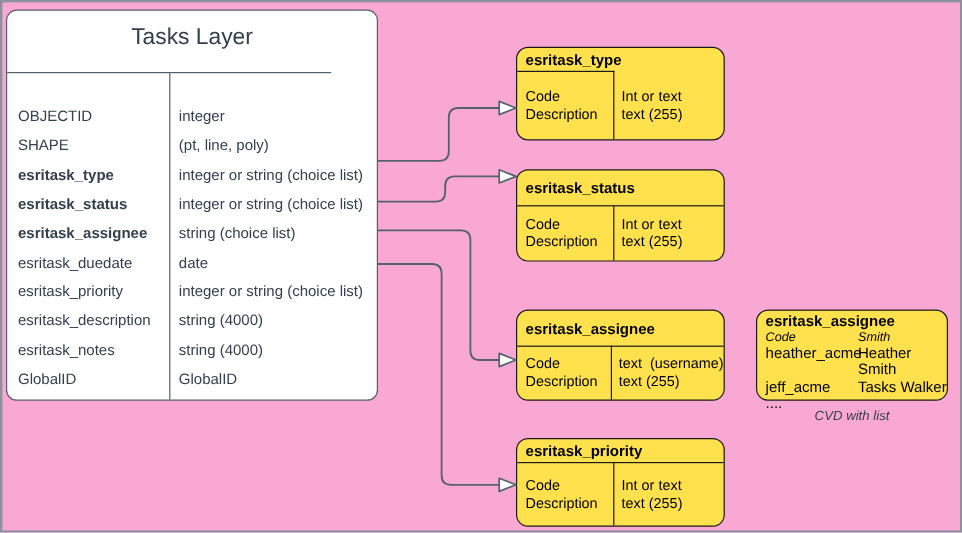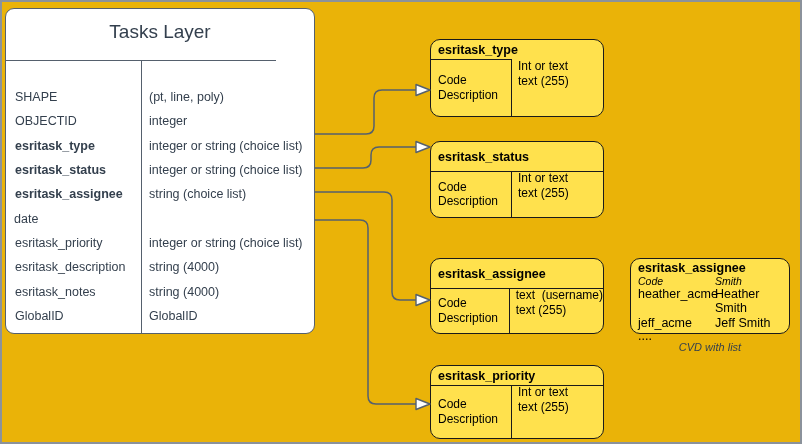--- a/index.html
+++ b/index.html
@@ -1,17 +1,17 @@
 <!DOCTYPE html>
 <html><head>
 <meta charset="utf-8">
 <style>
   html,body { margin:0; padding:0; background:#e8e8e8; }
   .canvas {
-    position:relative; width:802px; height:444px; background:#eab308;
+    position:relative; width:802px; height:444px; background:#f9a8d4;
     font-family:"Liberation Sans", sans-serif; overflow:hidden;
   }
   .frame { position:absolute; inset:0; border:2px solid #8b929b; pointer-events:none; z-index:30; }
 
   
   .tasks-table {
     position:absolute; left:5px; top:8px; width:310px; height:326px;
     border:1.6px solid #55606d; border-radius:9px; background:#fff; box-sizing:border-box;
   }
   .tasks-title {
@@ -38,21 +38,21 @@
   }
   .cvd-hline { position:absolute; top:var(--titleh); left:0; right:0; border-top:1.4px solid #1a1a1a; }
   .cvd.partial .cvd-hline { right:auto; width:81px; }
   .cvd-body { position:absolute; top:var(--titleh); bottom:0; left:0; right:0; display:flex; }
   .cvd-leftcol {
     width:81px; border-right:1.4px solid #1a1a1a; padding-left:7px; box-sizing:border-box;
     display:flex; flex-direction:column; justify-content:center;
     font-size:12px; line-height:14.5px; color:#000;
   }
   .cvd-rightcol {
-    padding-left:6px; display:flex; flex-direction:column; 
+    padding-left:6px; display:flex; flex-direction:column; justify-content:center;
     font-size:12px; line-height:14.5px; color:#000; white-space:pre;
   }
   #cvd-type     { top:39px;  height:78px; --titleh:19px; }
   #cvd-status   { top:141px; height:77px; --titleh:29px; }
   #cvd-assignee { top:258px; height:76px; --titleh:29px; }
   #cvd-priority { top:365px; height:74px; --titleh:19px; }
 
   
   .domain-box {
     position:absolute; left:630px; top:258px; width:160px; height:76px;
@@ -90,40 +90,41 @@
       <polygon points="430,404 416,398.5 416,409.5"></polygon>
     </g>
   </svg>
 
   <div class="tasks-table">
     <div class="tasks-title">Tasks Layer</div>
     <div class="tasks-header-line"></div>
     <div class="tasks-col-divider"></div>
     <div class="tasks-rows">
       <div class="trow">
+        <div class="fname">OBJECTID</div>
+        <div class="ftype">integer</div>
+      </div>
+      <div class="trow">
         <div class="fname">SHAPE</div>
         <div class="ftype">(pt, line, poly)</div>
-      </div>
-      <div class="trow">
-        <div class="fname">OBJECTID</div>
-        <div class="ftype">integer</div>
       </div>
       <div class="trow bold">
         <div class="fname">esritask_type</div>
         <div class="ftype">integer or string (choice list)</div>
       </div>
       <div class="trow bold">
         <div class="fname">esritask_status</div>
         <div class="ftype">integer or string (choice list)</div>
       </div>
       <div class="trow bold">
         <div class="fname">esritask_assignee</div>
         <div class="ftype">string (choice list)</div>
       </div>
       <div class="trow">
+        <div class="fname">esritask_duedate</div>
         <div class="ftype">date</div>
       </div>
       <div class="trow">
         <div class="fname">esritask_priority</div>
         <div class="ftype">integer or string (choice list)</div>
       </div>
       <div class="trow">
         <div class="fname">esritask_description</div>
         <div class="ftype">string (4000)</div>
       </div>
@@ -199,18 +200,18 @@
   </div>
 
   <div class="domain-box">
     <div class="domain-title">esritask_assignee</div>
     <div class="domain-grid">
       <div class="domain-colhdr">Code</div>
       <div class="domain-colhdr">Smith</div>
       <div>heather_acme</div>
       <div>Heather Smith</div>
       <div>jeff_acme</div>
-      <div>Jeff Smith</div>
+      <div>Tasks Walker</div>
     </div>
     <div class="domain-more">....</div>
   </div>
   <div class="cvd-caption">CVD with list</div>
 </div>
 
 </body></html>

